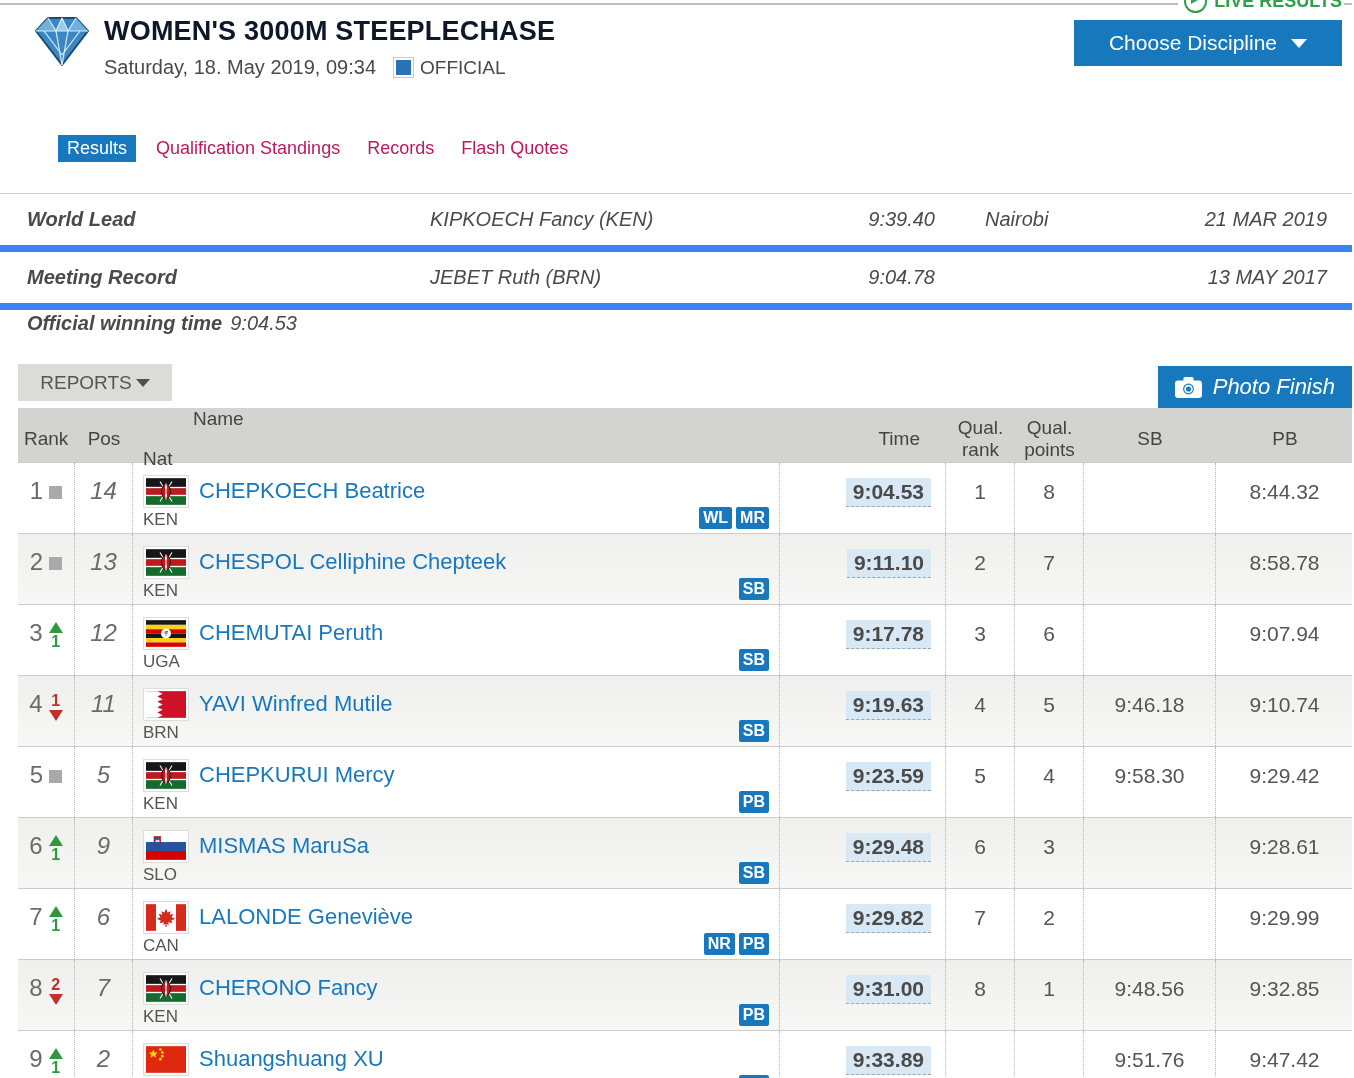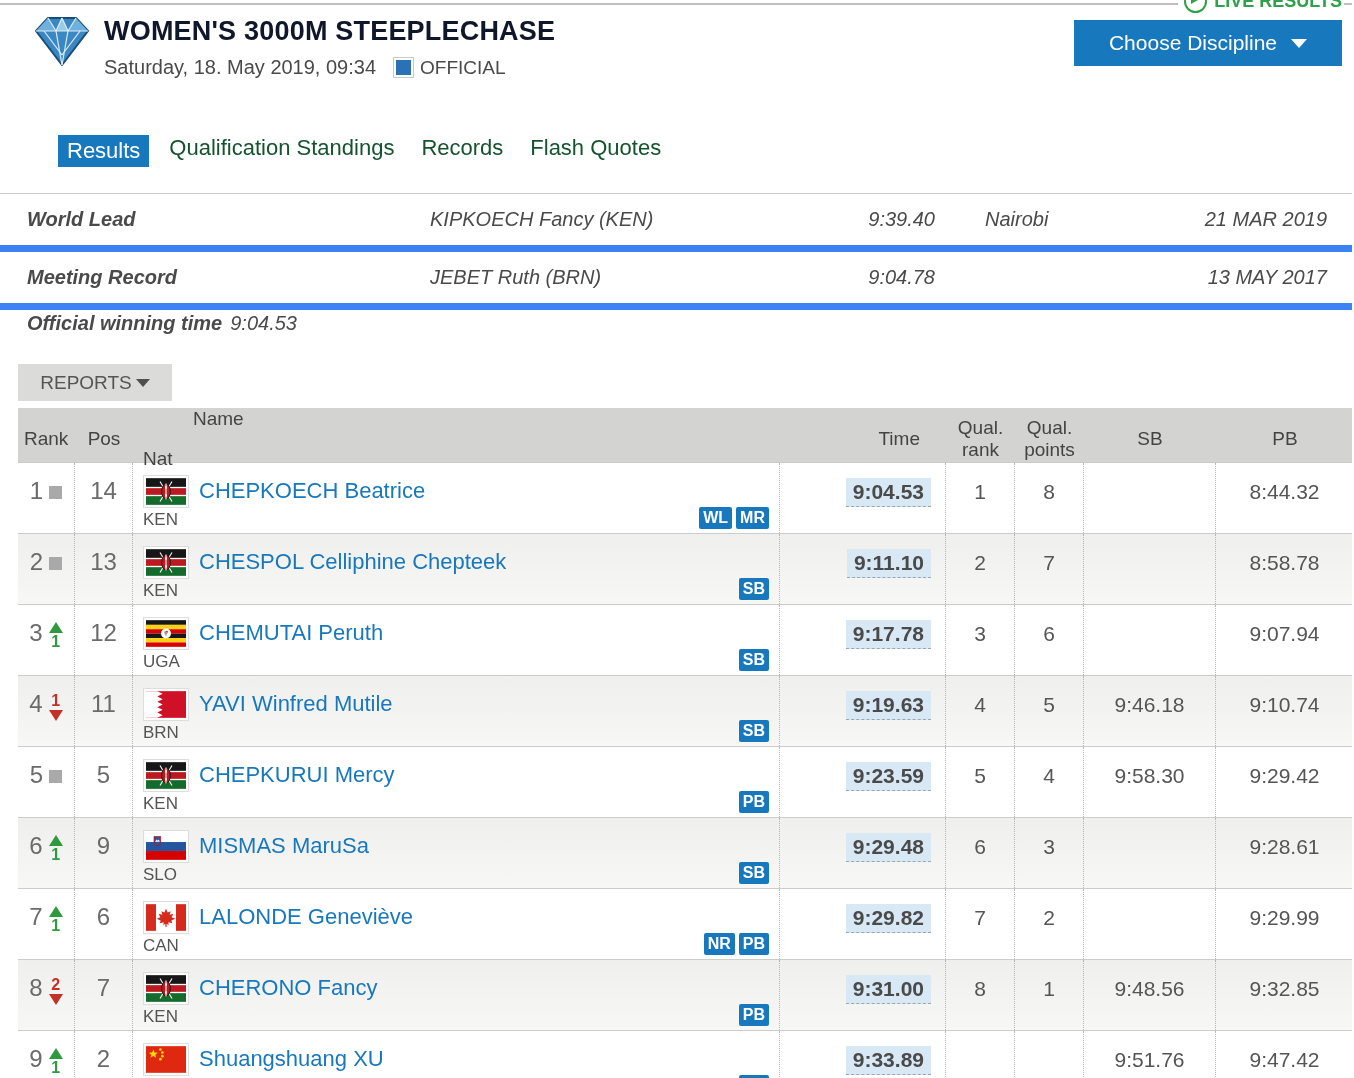--- a/index.html
+++ b/index.html
@@ -21,22 +21,22 @@
   .subrow{display:flex;align-items:center;margin-top:9px;gap:10px;}
   .date{font-size:20px;color:#4a4a4a;}
   .official{display:flex;align-items:center;gap:7px;margin-left:8px;}
   .off-sq{width:15px;height:15px;background:#2a72b5;border:2px solid #fff;outline:1px solid #c9c9c9;display:inline-block;}
   .off-tx{font-size:19px;color:#4a4a4a;}
   .choose{position:absolute;top:20px;right:10px;width:268px;height:46px;background:#1878be;color:#fff;
           font-size:21px;display:flex;align-items:center;justify-content:center;gap:14px;cursor:pointer;border:none;}
   .tri-dn-w{width:0;height:0;border-left:8px solid transparent;border-right:8px solid transparent;border-top:9px solid #fff;display:inline-block;}
 
   
-  .tabs{position:absolute;top:135px;left:30px;display:flex;align-items:flex-start;font-size:22px;padding-left:28px;}
-  .tab{color:#14532d;margin-right:27px;cursor:pointer;}
+  .tabs{position:absolute;top:135px;left:30px;display:flex;align-items:center;font-size:18px;padding-left:28px;}
+  .tab{color:#be185d;margin-right:27px;cursor:pointer;}
   .tab.active{background:#1878be;color:#fff;padding:3px 9px;margin-right:20px;}
 
   
   .records{position:absolute;top:193px;left:0;width:1354px;border-top:1px solid #ccc;font-style:italic;font-size:20px;}
   .rec-row{display:grid;grid-template-columns:403px 330px 175px 230px 1fr;align-items:center;
            height:51px;padding:0 27px;border-bottom:7px solid #3b82f6;}
   .rec-label{font-weight:bold;}
   .rec-mark{text-align:right;}
   .rec-venue{padding-left:50px;}
   .rec-date{text-align:right;}
@@ -58,21 +58,21 @@
   .th{line-height:1.15;}
   .th.nat-name{display:flex;}
   .th .natlbl{width:50px;padding-left:10px;margin-top:40px;}
   .th.right{text-align:right;padding-right:26px;}
   .th.center{text-align:center;}
   .trow{display:grid;grid-template-columns:57px 58px 647px 166px 69px 69px 132px 138px;height:70px;
         border-top:1px solid #ccc;background:#fff;}
   .trow.alt{background:linear-gradient(180deg,#efefed 0%,#f7f7f6 100%);}
   .c{border-right:1px dotted #b5b5b5;position:relative;}
   .c.rank{display:flex;justify-content:center;align-items:flex-start;padding-top:15px;gap:6px;}
-  .c.pos{display:flex;justify-content:center;align-items:flex-start;padding-top:15px;}
+  .c.pos{display:flex;justify-content:center;align-items:flex-start;padding-top:15px;font-style:italic;}
   .num{font-size:24px;color:#6b6b6b;line-height:1.1;}
   .sq{width:13px;height:13px;background:#a9a9a9;display:inline-block;margin-top:8px;}
   .chg{display:inline-flex;flex-direction:column;align-items:center;line-height:1;margin-top:2px;}
   .chg b{font-size:16px;}
   .chg.up{color:#2f9a3d;}
   .chg.down{color:#c23128;}
   .tri-up{width:0;height:0;border-left:7px solid transparent;border-right:7px solid transparent;border-bottom:11px solid #2f9a3d;margin-bottom:1px;}
   .tri-down{width:0;height:0;border-left:7px solid transparent;border-right:7px solid transparent;border-top:11px solid #c23128;margin-top:1px;}
   .c.namec{display:flex;align-items:flex-start;padding-top:12px;}
   .flagwrap{margin-left:10px;display:flex;flex-direction:column;align-items:flex-start;}
@@ -159,20 +159,31 @@
 
   <div class="winning">
     <b>Official winning time</b><span>9:04.53</span>
   </div>
 
   <button class="reports">
     <span>REPORTS</span>
     <i class="tri-dn-g"></i>
   </button>
 
+  <button class="photo">
+    <span style="line-height:0;">
+      <svg width="27" height="21" viewBox="0 0 27 21">
+        <rect x="0" y="3.5" width="27" height="17.5" rx="3" fill="#fff"></rect>
+        <rect x="8.5" y="0" width="10" height="6" rx="1.5" fill="#fff"></rect>
+        <circle cx="13.5" cy="12" r="5.4" fill="#1878be"></circle>
+        <circle cx="13.5" cy="12" r="3.4" fill="none" stroke="#fff" stroke-width="1.7"></circle>
+      </svg>
+    </span>
+    <span>Photo Finish</span>
+  </button>
 
   <div class="rtable">
     <div class="thead">
       <div class="th" style="padding-left:6px;">Rank</div>
       <div class="th center">Pos</div>
       <div class="th nat-name">
         <span class="natlbl">Nat</span>
         <span>Name</span>
       </div>
       <div class="th right">Time</div>

